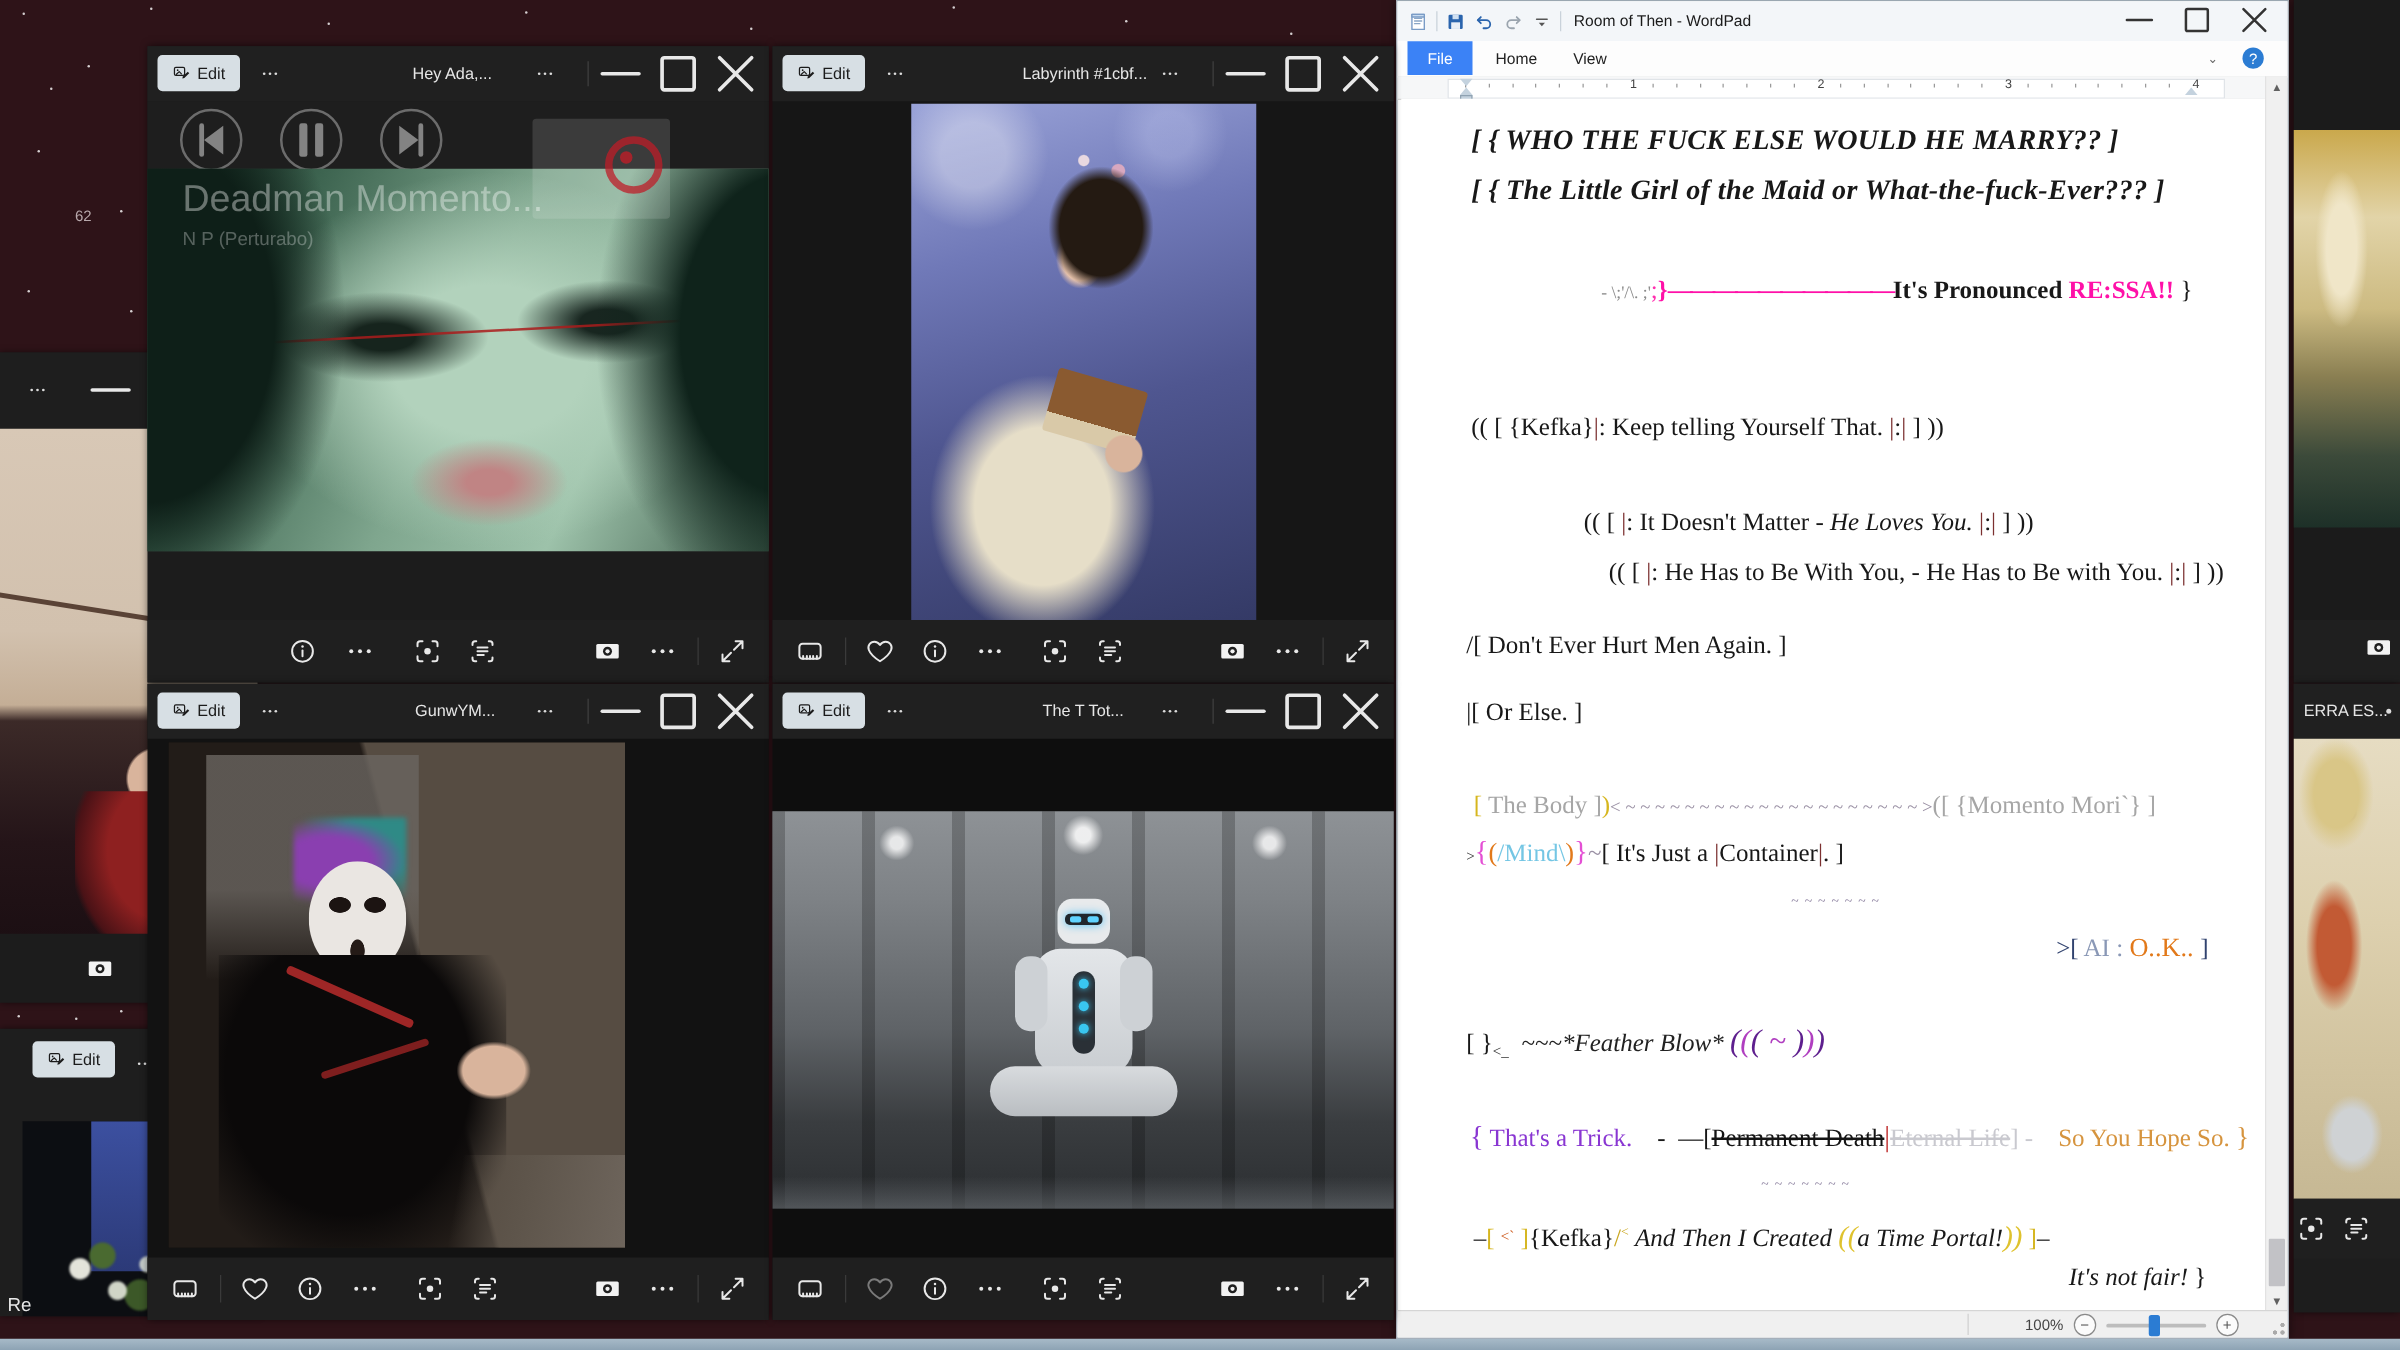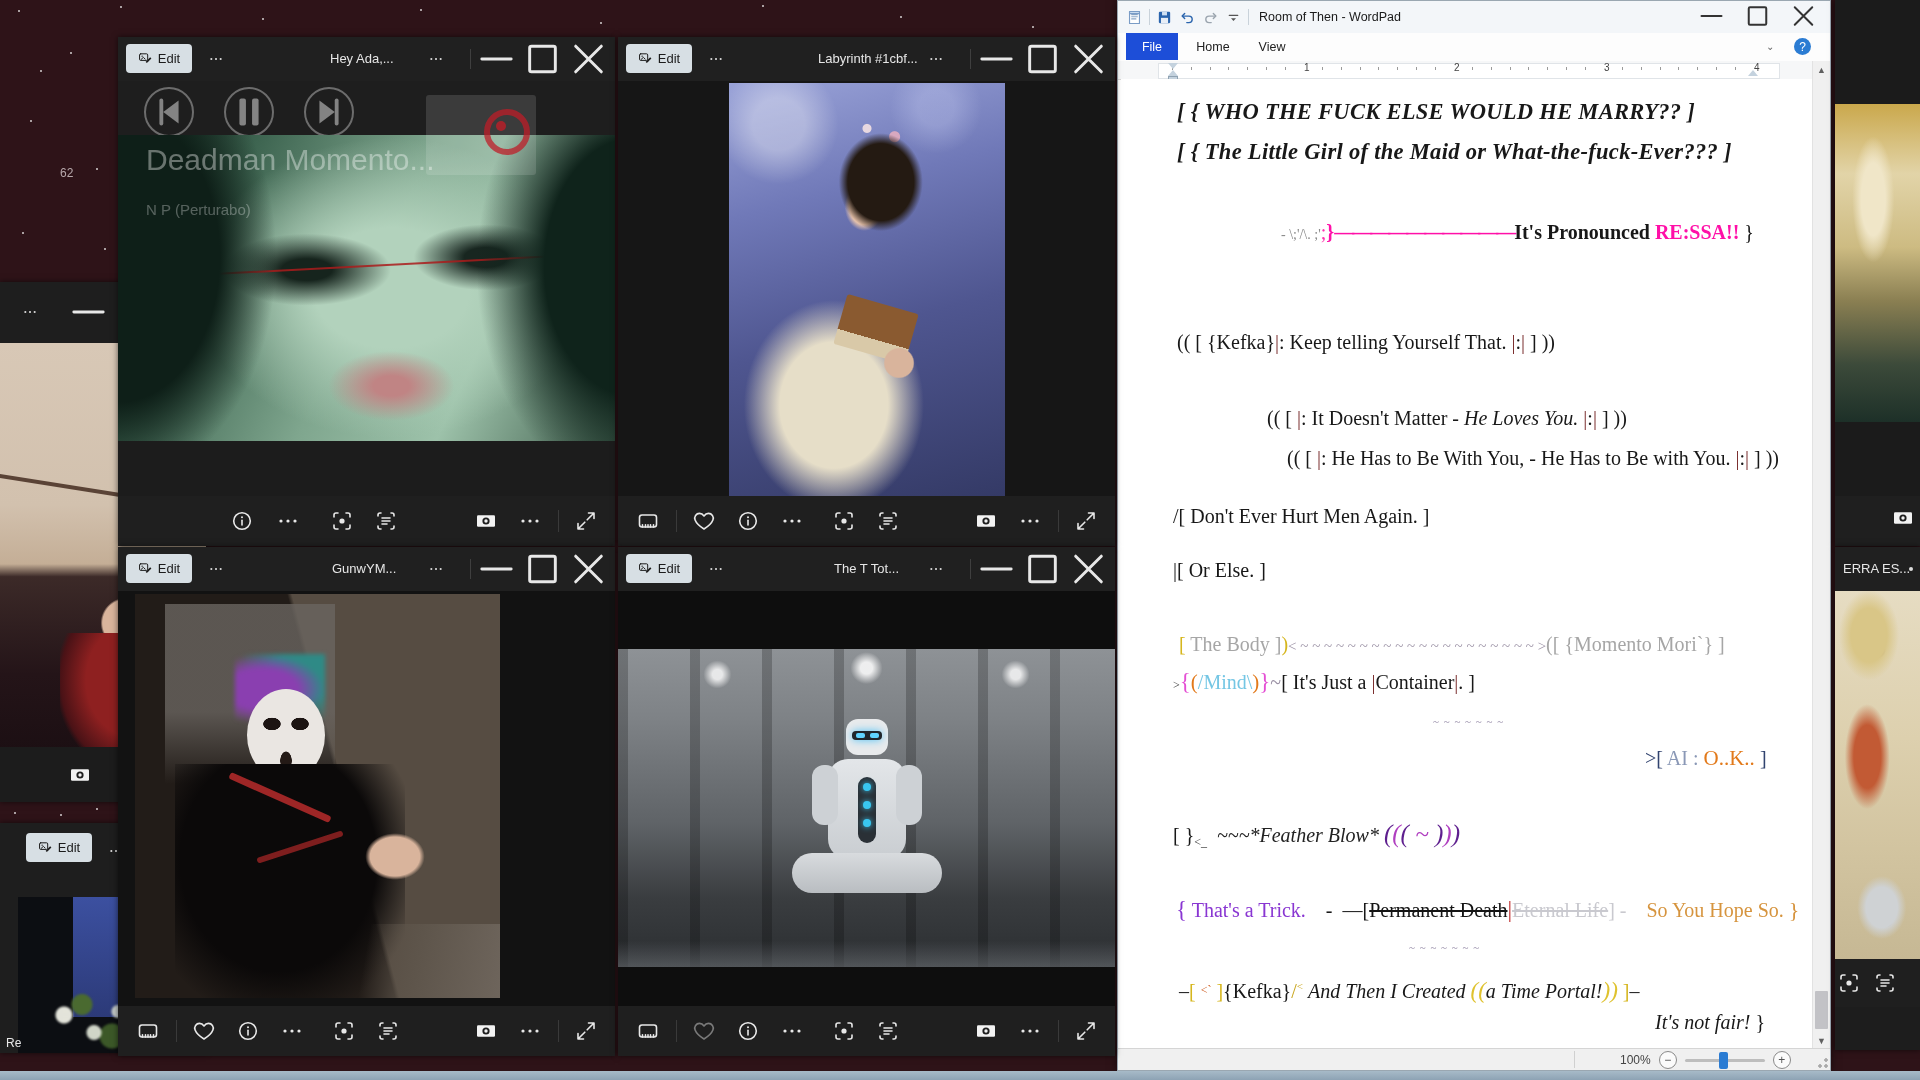--- a/index.html
+++ b/index.html
@@ -88,21 +88,21 @@
   .tri-up{width:0;height:0;border-left:5px solid transparent;border-right:5px solid transparent;border-bottom:6px solid #c4d2de;}
   .tri-down{width:0;height:0;border-left:5px solid transparent;border-right:5px solid transparent;border-top:6px solid #c4d2de;}
   .ind-box{width:10px;height:5px;background:#c4d2de;border:1px solid #8fa2b2;box-sizing:border-box;}
 </style>
 </head>
 <body>
 
 <div id="screen">
 
   <div class="abs" style="left:60px;top:166px;font-size:12px;color:#b8a9ac;">62</div>
-  <div class="abs" style="left:6px;top:1036px;font-size:12px;color:#e8e8e8;z-index:30;">Re</div>
+  <div class="abs" style="left:6px;top:1036px;font-size:15px;color:#e8e8e8;z-index:30;">Re</div>
 
   <div class="pwin" style="left:0;top:282px;width:206px;height:520px;z-index:2;">
     <div class="ptitle" style="height:61px;background:#1e1e1e;">
       <span class="tdots" style="left:18px;top:22px;"><svg viewBox="0 0 24 24" fill="none" stroke="currentColor" stroke-width="1.6" stroke-linecap="round" stroke-linejoin="round" style="width:100%;height:100%">
             <circle cx="5" cy="12" r="1.6" fill="currentColor" stroke="none"></circle>
             <circle cx="12" cy="12" r="1.6" fill="currentColor" stroke="none"></circle>
             <circle cx="19" cy="12" r="1.6" fill="currentColor" stroke="none"></circle>
           </svg></span>
       <span class="wbtn" style="left:66px;top:8px;">
           <svg viewBox="0 0 24 24" fill="none" stroke="currentColor" stroke-width="1.6" stroke-linecap="round" stroke-linejoin="round" style="width:100%;height:100%">
@@ -230,21 +230,21 @@
     <div class="abs" style="left:0;top:98px;width:497px;height:306px;overflow:hidden;background:
       radial-gradient(ellipse 140px 60px at 38% 44%,#16241d 0 18%,transparent 60%),
       radial-gradient(ellipse 120px 55px at 74% 40%,#182620 0 18%,transparent 60%),
       radial-gradient(ellipse 90px 50px at 55% 82%,#c08484 0 20%,transparent 70%),
       radial-gradient(ellipse 260px 200px at 55% 50%,#b2d2bc 0 30%,transparent 75%),
       linear-gradient(115deg,#14281f 0%,#3d6450 22%,#7fa68e 50%,#9dc2aa 72%,#42604f 100%);">
       <div class="abs" style="left:0;top:130px;width:497px;height:2px;background:rgba(170,28,28,.85);transform:rotate(-3deg);"></div>
       <div class="abs" style="left:-40px;top:-30px;width:200px;height:380px;background:radial-gradient(ellipse at 20% 40%,#0e1f18 0 45%,transparent 70%);"></div>
       <div class="abs" style="right:-60px;top:-20px;width:200px;height:380px;background:radial-gradient(ellipse at 80% 40%,#0f231b 0 40%,transparent 70%);"></div>
       <div class="abs" style="left:28px;top:8px;font-size:30px;color:rgba(255,255,255,.38);font-family:'Liberation Sans',sans-serif;">Deadman Momento...</div>
-      <div class="abs" style="left:28px;top:48px;font-size:15px;color:rgba(255,255,255,.30);margin-top:18px;">N P (Perturabo)</div>
+      <div class="abs" style="left:28px;top:48px;font-size:15px;color:rgba(255,255,255,.30);">N P (Perturabo)</div>
     </div>
     <div class="ptool">
       <span class="ticon" style="left:112px;"><svg viewBox="0 0 24 24" fill="none" stroke="currentColor" stroke-width="1.6" stroke-linecap="round" stroke-linejoin="round" style="width:100%;height:100%">
             <circle cx="12" cy="12" r="8.3"></circle>
             <path d="M12 11.3V16"></path>
             <circle cx="12" cy="8.2" r="1" fill="currentColor" stroke="none"></circle>
           </svg></span>
       <span class="ticon" style="left:158px;"><svg viewBox="0 0 24 24" fill="none" stroke="currentColor" stroke-width="1.6" stroke-linecap="round" stroke-linejoin="round" style="width:100%;height:100%">
             <circle cx="5" cy="12" r="1.6" fill="currentColor" stroke="none"></circle>
             <circle cx="12" cy="12" r="1.6" fill="currentColor" stroke="none"></circle>
@@ -648,21 +648,21 @@
             <rect x="5" y="5" width="14" height="14" rx="1" stroke="#333"></rect>
           </svg>
         </span>
       <span class="wpbtn" style="left:663px;">
           <svg viewBox="0 0 24 24" fill="none" stroke="currentColor" stroke-width="1.6" stroke-linecap="round" stroke-linejoin="round" style="width:100%;height:100%">
             <path d="M5 5l14 14M19 5L5 19" stroke="#333"></path>
           </svg>
         </span>
     </div>
     <div class="wp-menubar">
-      <span class="wp-tab file" style="left:8px;width:52px;background:#1d4ed8;">File</span>
+      <span class="wp-tab file" style="left:8px;width:52px;background:#3b82f6;">File</span>
       <span class="wp-tab" style="left:68px;width:54px;">Home</span>
       <span class="wp-tab" style="left:128px;width:52px;">View</span>
       <span class="abs" style="left:648px;top:8px;font-size:10px;color:#666;">⌄</span>
       <span class="abs" style="left:676px;top:5px;width:17px;height:17px;border-radius:50%;background:#2b7cd3;color:#fff;font-size:12px;display:flex;align-items:center;justify-content:center;">?</span>
     </div>
     <div class="wp-ruler">
       <div class="ruler-band"></div>
       <div style="position:absolute;left:0;top:0;width:100%;height:100%;">
           <span class="ruler-num" style="left: 186px;">1</span>
           <span class="ruler-num" style="left: 336px;">2</span>

